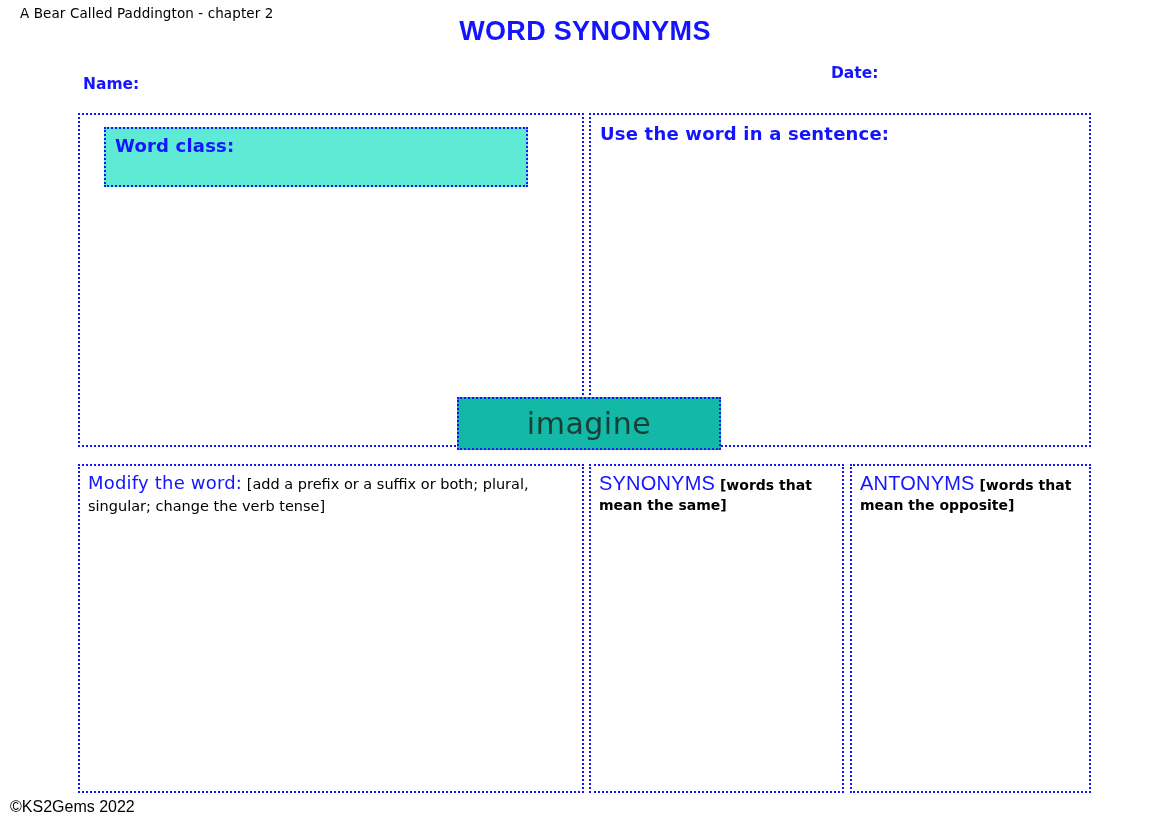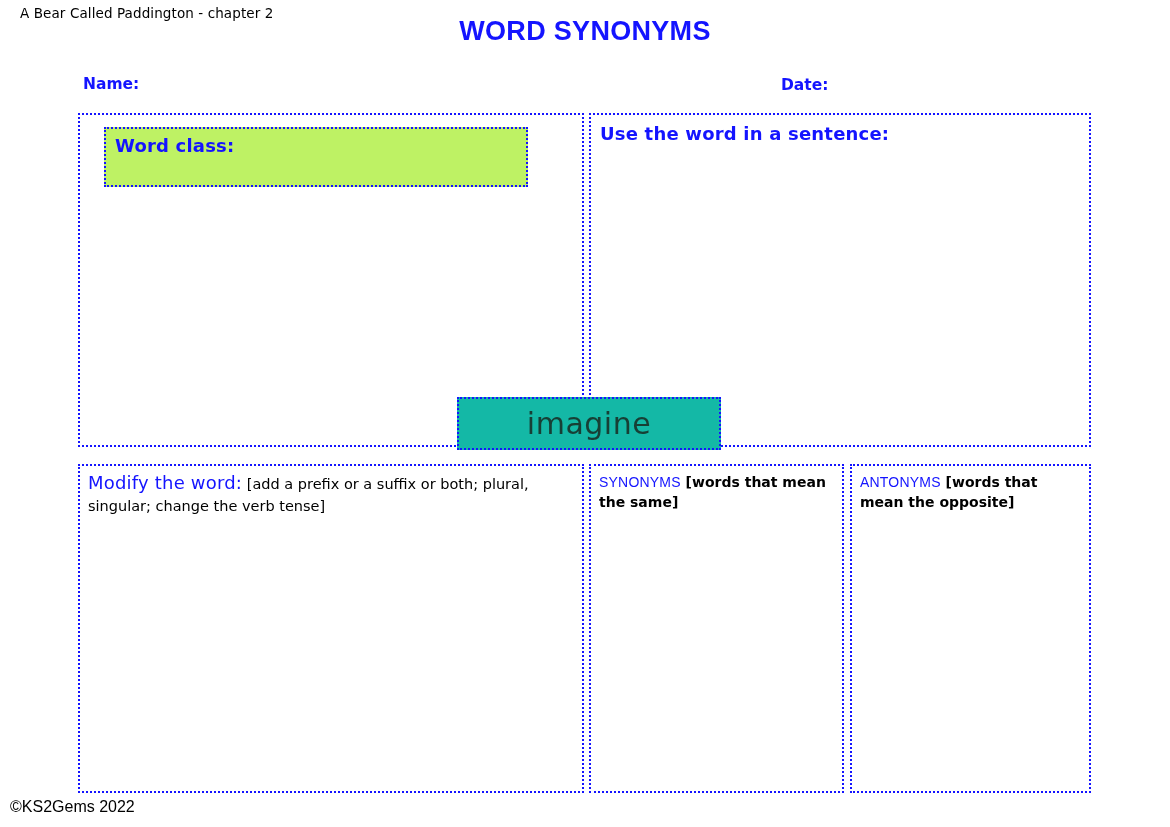--- a/index.html
+++ b/index.html
@@ -43,27 +43,26 @@
     left: 83px;
     top: 64px;
     font-family: "DejaVu Sans", sans-serif;
     font-weight: bold;
     font-size: 15.5px;
     color: #1414ff;
     margin-top: 11px;
   }
   #date-label {
     position: absolute;
-    left: 781px;
+    left: 831px;
     top: 64px;
     font-family: "DejaVu Sans", sans-serif;
     font-weight: bold;
     font-size: 15.5px;
     color: #1414ff;
-    margin-top: 12px;
   }
 
   
   .panel {
     position: absolute;
     border: 2px dotted #1414ff;
     background: transparent;
     box-sizing: border-box;
   }
 
@@ -71,21 +70,21 @@
   #panel-definition { left: 78px;  top: 113px; width: 506px; height: 334px; }
   #panel-sentence   { left: 589px; top: 113px; width: 502px; height: 334px; }
 
   
   #word-class-box {
     position: absolute;
     left: 24px;
     top: 12px;
     width: 424px;
     height: 60px;
-    background: #bef264;
+    background: #5eead4;
     border: 2px dotted #1414ff;
     box-sizing: border-box;
   }
   .heading-blue {
     font-family: "DejaVu Sans", sans-serif;
     font-weight: bold;
     font-size: 18px;
     color: #1414ff;
     letter-spacing: 0.2px;
   }
@@ -141,21 +140,21 @@
   }
   .prompt-bold-blue {
     font-family: "DejaVu Sans", sans-serif;
     font-weight: normal;
     font-size: 18px;
     color: #1414ff;
     letter-spacing: 0.2px;
   }
   .prompt-arial-blue {
     font-family: "Liberation Sans", sans-serif;
-    font-size: 14px;
+    font-size: 20px;
     color: #1414ff;
     letter-spacing: 0.2px;
     margin-top: 32px;
   }
   .prompt-hint {
     font-family: "DejaVu Sans", sans-serif;
     font-size: 14.5px;
     color: #000000;
     line-height: 1.5;
   }

